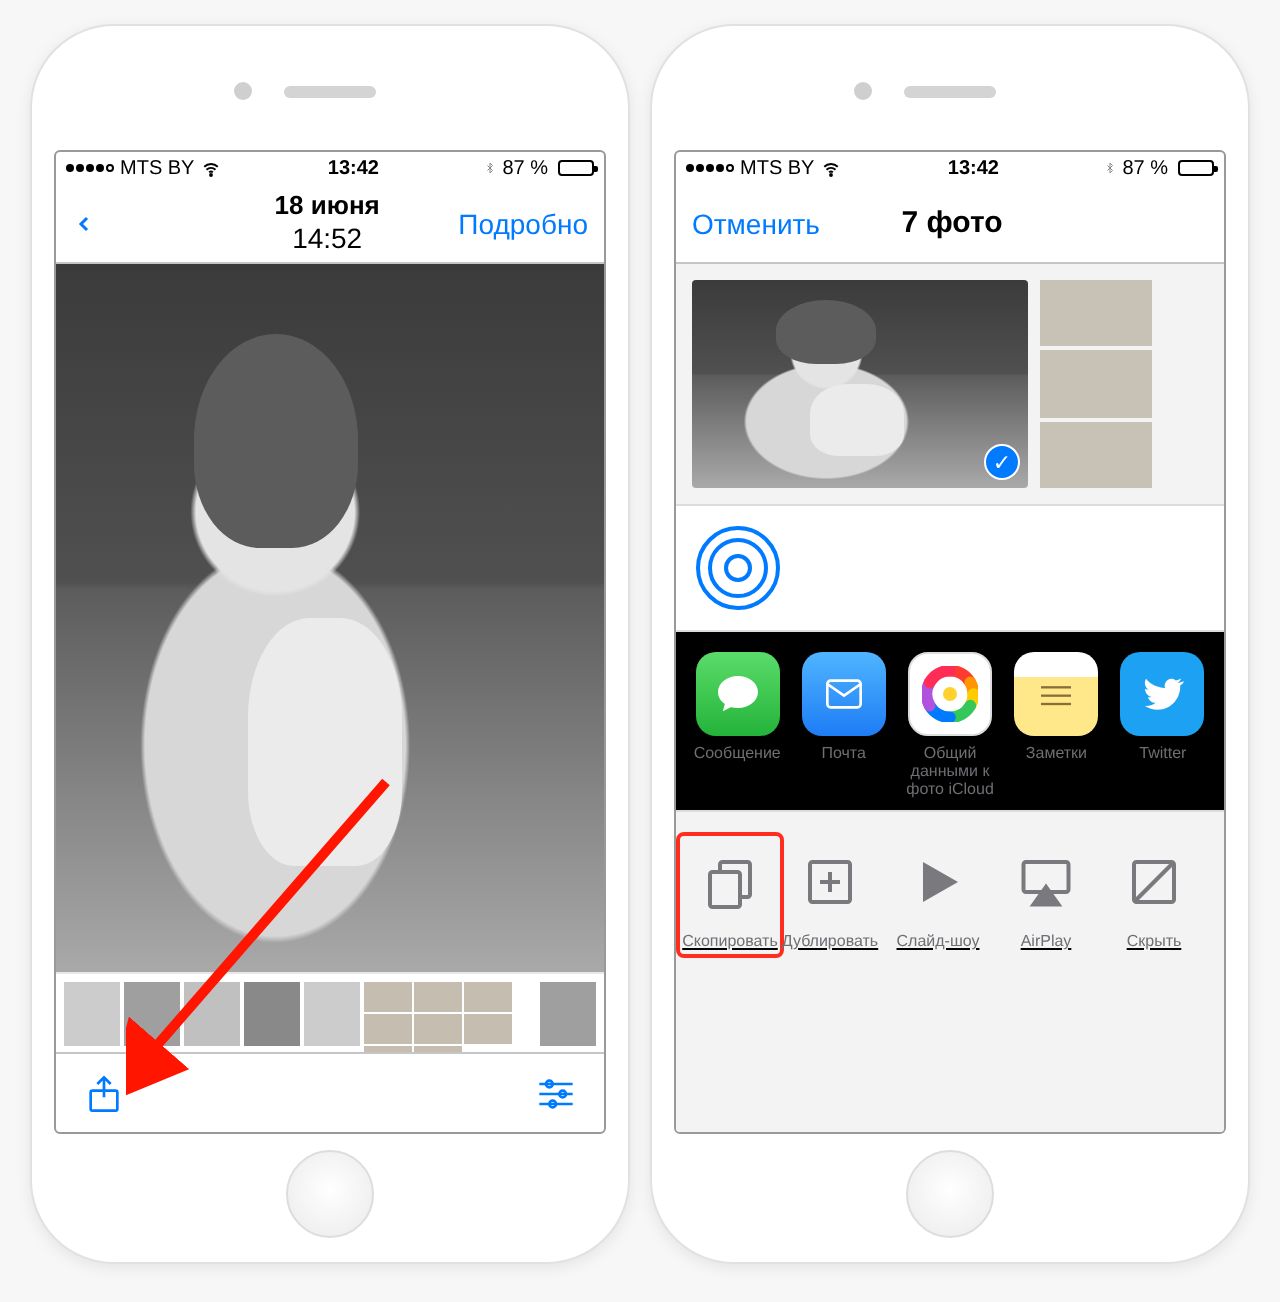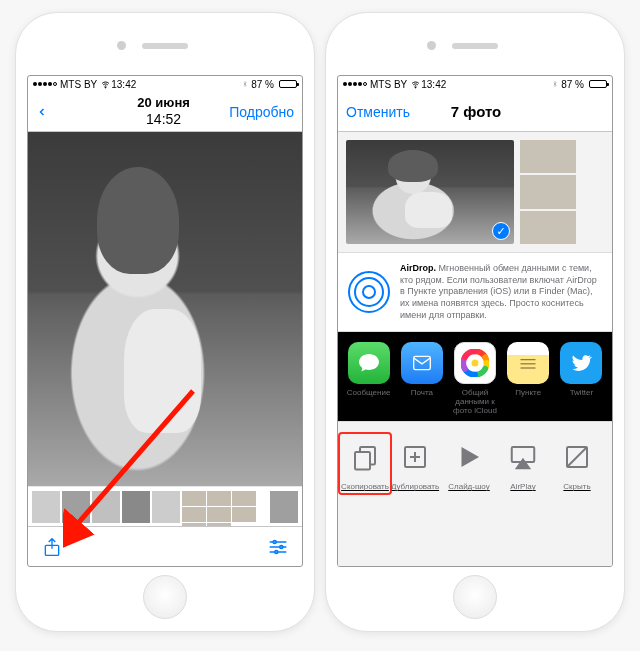--- a/index.html
+++ b/index.html
@@ -62,21 +62,21 @@
   
   .statusbar {
     height: 16px;
     font-size: 10px;
     display: flex; align-items: center;
     padding: 0 5px;
     color: #000;
     flex-shrink: 0;
   }
   .sb-left, .sb-right { display:flex; align-items:center; gap:3px; }
-  .sb-center { flex:1; text-align:left; font-weight:400; }
+  .sb-center { flex:1; text-align:center; font-weight:700; }
   .dots { display:flex; gap:1px; }
   .dot { width:4px; height:4px; border-radius:50%; background:#000; }
   .dot.empty { background:transparent; border:0.5px solid #000; }
   .batt {
     width:18px; height:8px; border:1px solid #000; border-radius:2px;
     position:relative; margin-left:2px;
   }
   .batt::after { content:""; position:absolute; right:-3px; top:1.5px; width:2px; height:3px; background:#000; border-radius:0 1px 1px 0;}
   .batt .fill { height:100%; background:#000; width:87%; }
 
@@ -239,21 +239,21 @@
         </div>
       </div>
 
       <div class="navbar">
         <div class="navbtn left">
           <svg width="12" height="18" viewBox="0 0 24 24" fill="none" stroke="#007aff" stroke-width="3">
               <polyline points="15 18 9 12 15 6"></polyline>
             </svg>
         </div>
         <div class="nav-center">
-          <div class="date">20 июня</div>
+          <div class="date">18 июня</div>
           <div class="time">14:52</div>
         </div>
         <div class="navbtn right">Подробно</div>
       </div>
 
       <div class="photo-main">
         <div class="child"></div>
       </div>
 
       <div class="thumbstrip">
@@ -352,24 +352,20 @@
           </div>
           <div class="sel-side">
             <div></div>
               <div></div>
               <div></div>
           </div>
         </div>
 
         <div class="airdrop-row">
           <div class="airdrop-icon"></div>
-          <div class="airdrop-text">
-            <b>AirDrop.</b>
-            <span>Мгновенный обмен данными с теми, кто рядом. Если пользователи включат AirDrop в Пункте управления (iOS) или в Finder (Mac), их имена появятся здесь. Просто коснитесь имени для отправки.</span>
-          </div>
         </div>
 
         <div class="app-row">
           <div class="share-item">
             <div class="app-icon messages">
               <svg width="24" height="24" viewBox="0 0 24 24" fill="#fff">
                   <path d="M12 3C6.5 3 2 6.6 2 11c0 2.4 1.3 4.5 3.4 6l-1 3.6 4-2c1.1.3 2.3.4 3.6.4 5.5 0 10-3.6 10-8S17.5 3 12 3z"></path>
                 </svg>
             </div>
             <span>Сообщение</span>
@@ -401,21 +397,21 @@
             <span>Общий данными к фото iCloud</span>
           </div>
           <div class="share-item">
             <div class="app-icon notes">
               <svg width="24" height="20" viewBox="0 0 24 24" fill="none" stroke="#8a6d3b" stroke-width="1.4">
                   <line x1="3" y1="8" x2="21" y2="8"></line>
                   <line x1="3" y1="13" x2="21" y2="13"></line>
                   <line x1="3" y1="18" x2="21" y2="18"></line>
                 </svg>
             </div>
-            <span>Пункте</span>
+            <span>Заметки</span>
           </div>
           <div class="share-item">
             <div class="app-icon twitter">
               <svg width="24" height="24" viewBox="0 0 24 24" fill="#fff">
                   <path d="M22 5.9c-.7.3-1.5.6-2.3.7.8-.5 1.5-1.3 1.8-2.3-.8.5-1.7.8-2.6 1-1.5-1.6-4-1.2-5.1.8-.5.9-.6 1.9-.3 2.9C9.4 8.8 6.2 7.1 4 4.4c-1.1 1.9-.5 4.3 1.3 5.5-.6 0-1.3-.2-1.8-.5 0 2 1.4 3.7 3.3 4.1-.6.2-1.2.2-1.8.1.5 1.6 2 2.8 3.8 2.8-1.6 1.2-3.5 1.8-5.4 1.6 1.9 1.2 4.1 1.9 6.3 1.9 7.5 0 11.7-6.4 11.4-12.1.8-.6 1.5-1.3 2-2.1z"></path>
                 </svg>
             </div>
             <span>Twitter</span>
           </div>
         </div>

